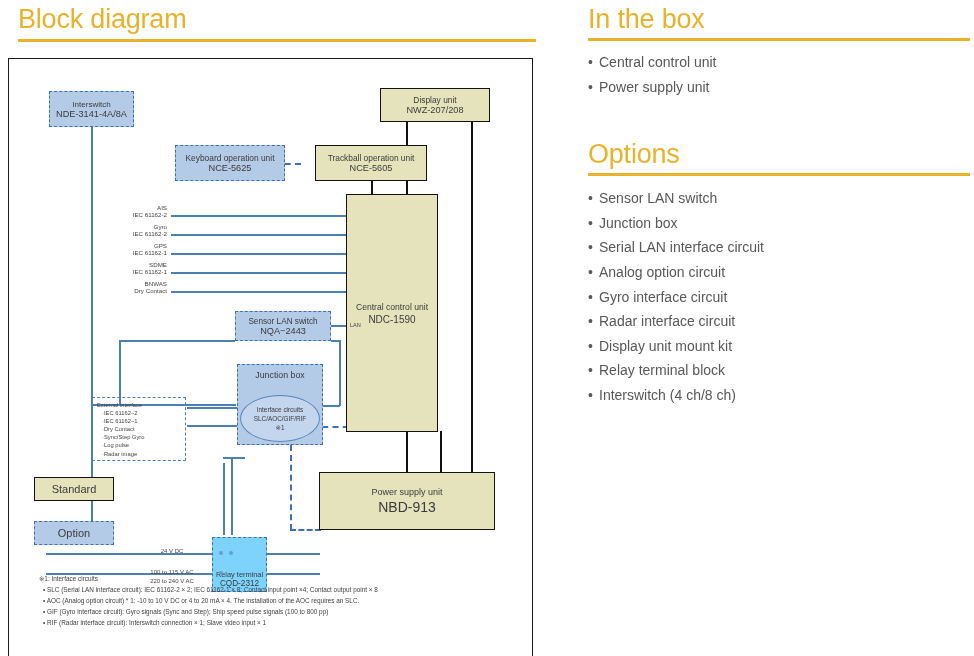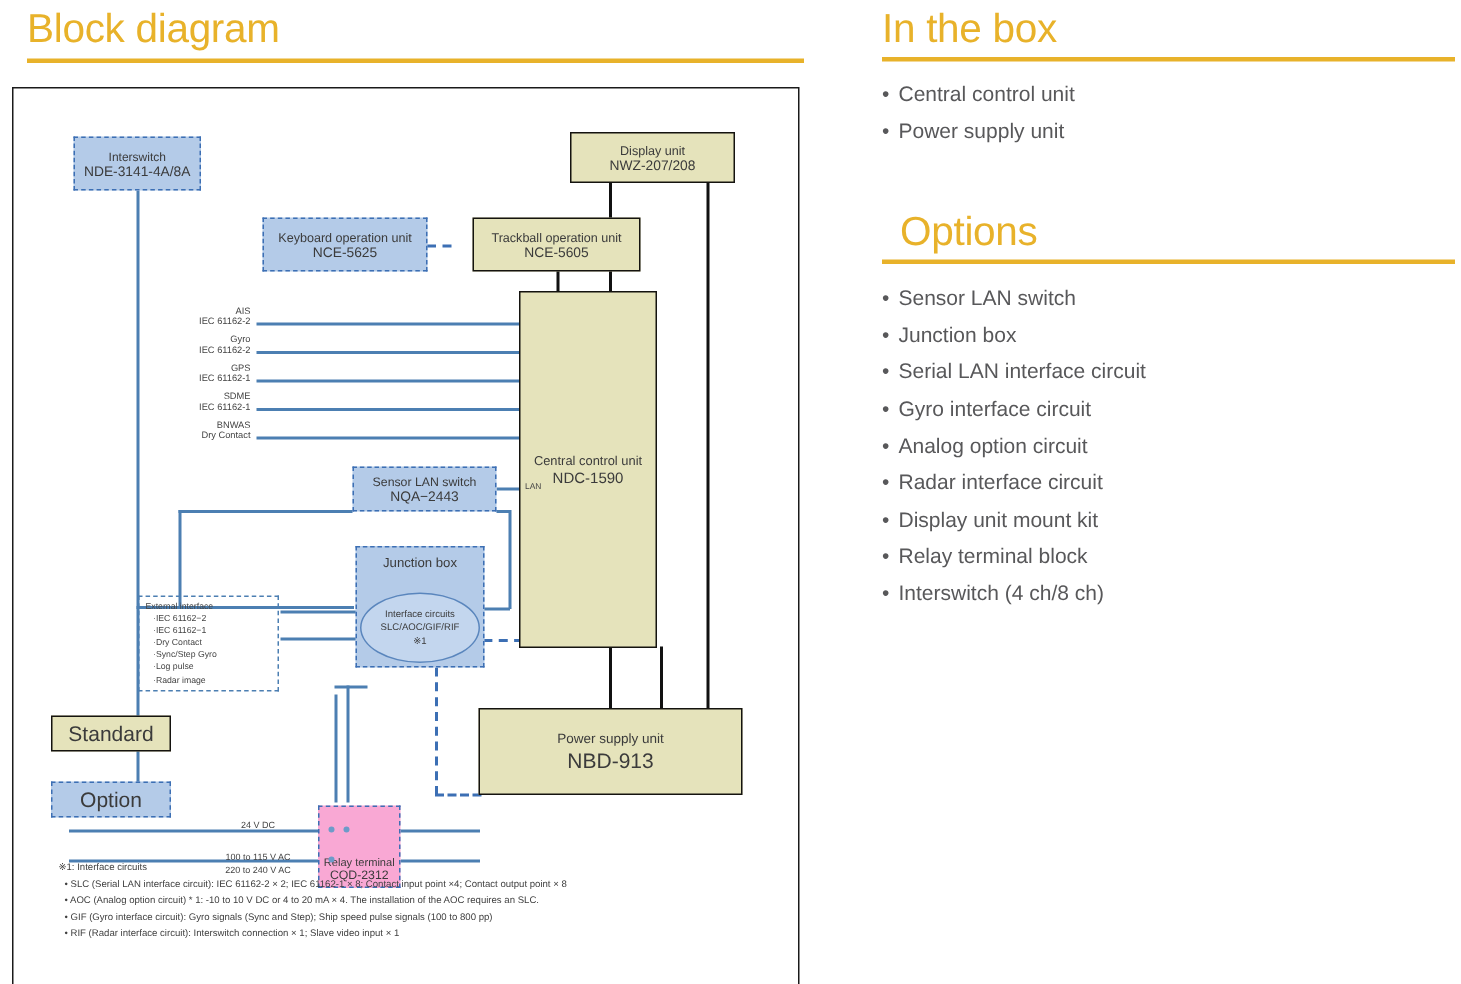--- a/index.html
+++ b/index.html
@@ -40,21 +40,21 @@
     color:#58585A;
     font-size:14px;
     line-height:24.6px;
     white-space:nowrap;
   }
   .bullet-list li .bl{display:inline-block;width:11px;color:#58585A;}
   #inbox-rule{margin-top:5px;}
   #options-rule{margin-top:5px;}
   #inbox-list{margin-top:9px;}
   #options-list{margin-top:10px;}
-  #options-title{margin-top:0;margin-left:12px;}
+  #options-title{margin-top:0;}
 
   
   .node{
     position:absolute;
     box-sizing:border-box;
     display:flex;
     flex-direction:column;
     align-items:center;
     justify-content:center;
     text-align:center;
@@ -64,21 +64,21 @@
   .node .l1,.node .l2{display:block;white-space:nowrap;}
   .std{
     background:#E5E3BB;
     border:1.6px solid #14130f;
   }
   .opt{
     background:#B4CBE8;
     border:1.5px dashed #3C6FB4;
   }
   .opt-lite{
-    background:#f9a8d4;
+    background:#7dd3fc;
     border:1.5px dashed #3C6FB4;
   }
   .wire{position:absolute;background:#4C7FB2;z-index:2;}
   .wire-h{height:1.5px;}
   .wire-v{width:1.5px;}
   .wire-blk{position:absolute;background:#111;z-index:3;}
   .wire-blk.v{width:2.4px;}
   .dashwire-h{
     position:absolute;height:0;
     border-top:2.2px dashed #3C6FB4;z-index:2;
@@ -100,21 +100,21 @@
     color:#444;
     padding:3px 0 0 4px;
     z-index:4;
     background:transparent;
   }
   .ext-box .t{display:block;font-size:5.8px;line-height:8.1px;white-space:nowrap;}
   .ext-box .t.ind{padding-left:5px;}
   .legend-sw{
     position:absolute;box-sizing:border-box;
     display:flex;align-items:center;justify-content:center;
-    font-size:14px;color:#3b3b3b;z-index:5;
+    font-size:11px;color:#3b3b3b;z-index:5;
   }
   .ifc-oval{
     position:absolute;
     background:#C3D6EE;
     border:1.4px solid #5A86BD;
     border-radius:50%/50%;
     box-sizing:border-box;
     display:flex;flex-direction:column;
     align-items:center;justify-content:center;
     color:#3b3b3b;z-index:6;text-align:center;
@@ -300,20 +300,20 @@
   </ul>
 
   <div style="height:42px;"></div>
 
   <div id="options-title" class="sec-title">Options</div>
   <div id="options-rule" class="sec-rule"></div>
   <ul id="options-list" class="bullet-list">
     <li><span class="bl">•</span><span>Sensor LAN switch</span></li>
     <li><span class="bl">•</span><span>Junction box</span></li>
     <li><span class="bl">•</span><span>Serial LAN interface circuit</span></li>
+    <li><span class="bl">•</span><span>Analog option circuit</span></li>
     <li><span class="bl">•</span><span>Gyro interface circuit</span></li>
-    <li><span class="bl">•</span><span>Analog option circuit</span></li>
     <li><span class="bl">•</span><span>Radar interface circuit</span></li>
     <li><span class="bl">•</span><span>Display unit mount kit</span></li>
     <li><span class="bl">•</span><span>Relay terminal block</span></li>
     <li><span class="bl">•</span><span>Interswitch (4 ch/8 ch)</span></li>
   </ul>
 </div>
 
 </body></html>

